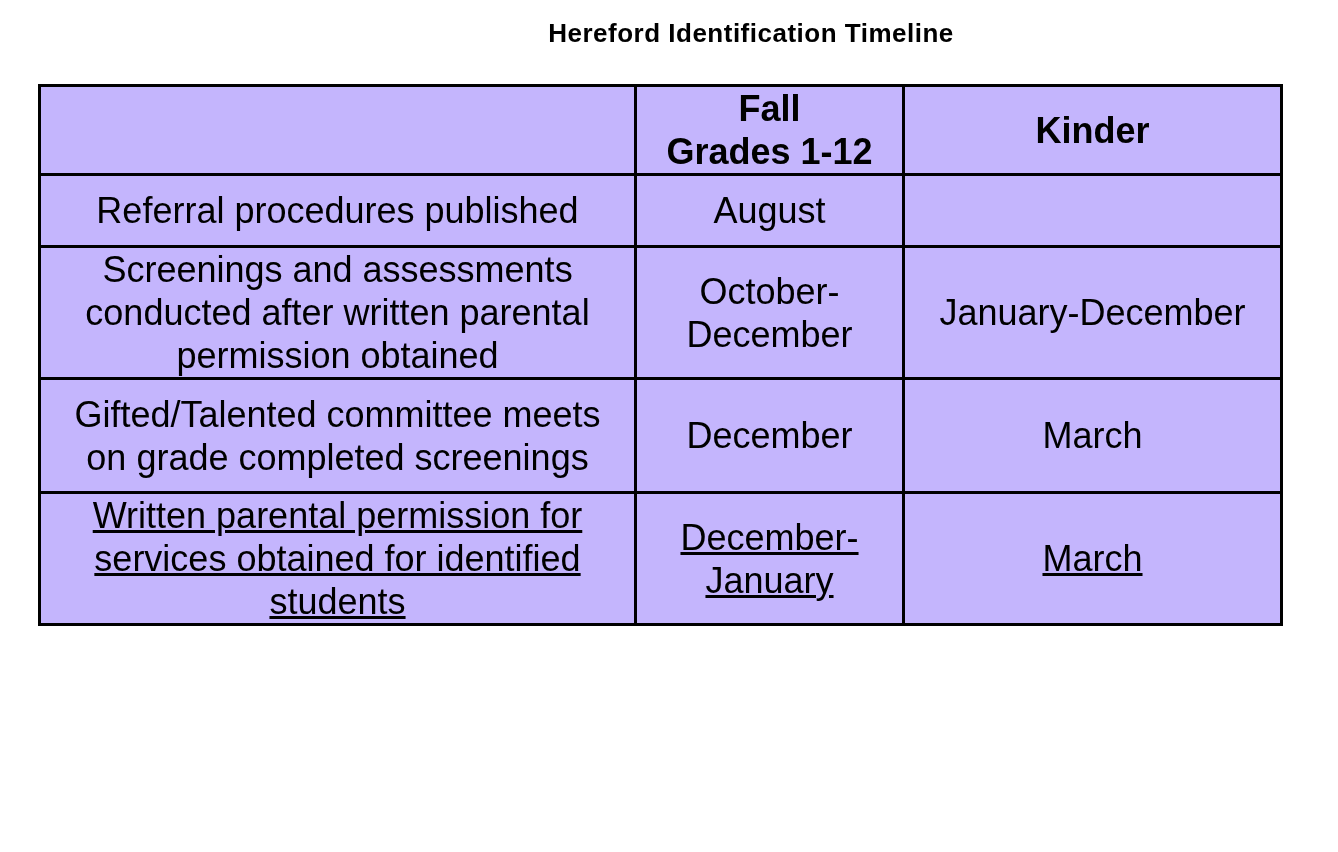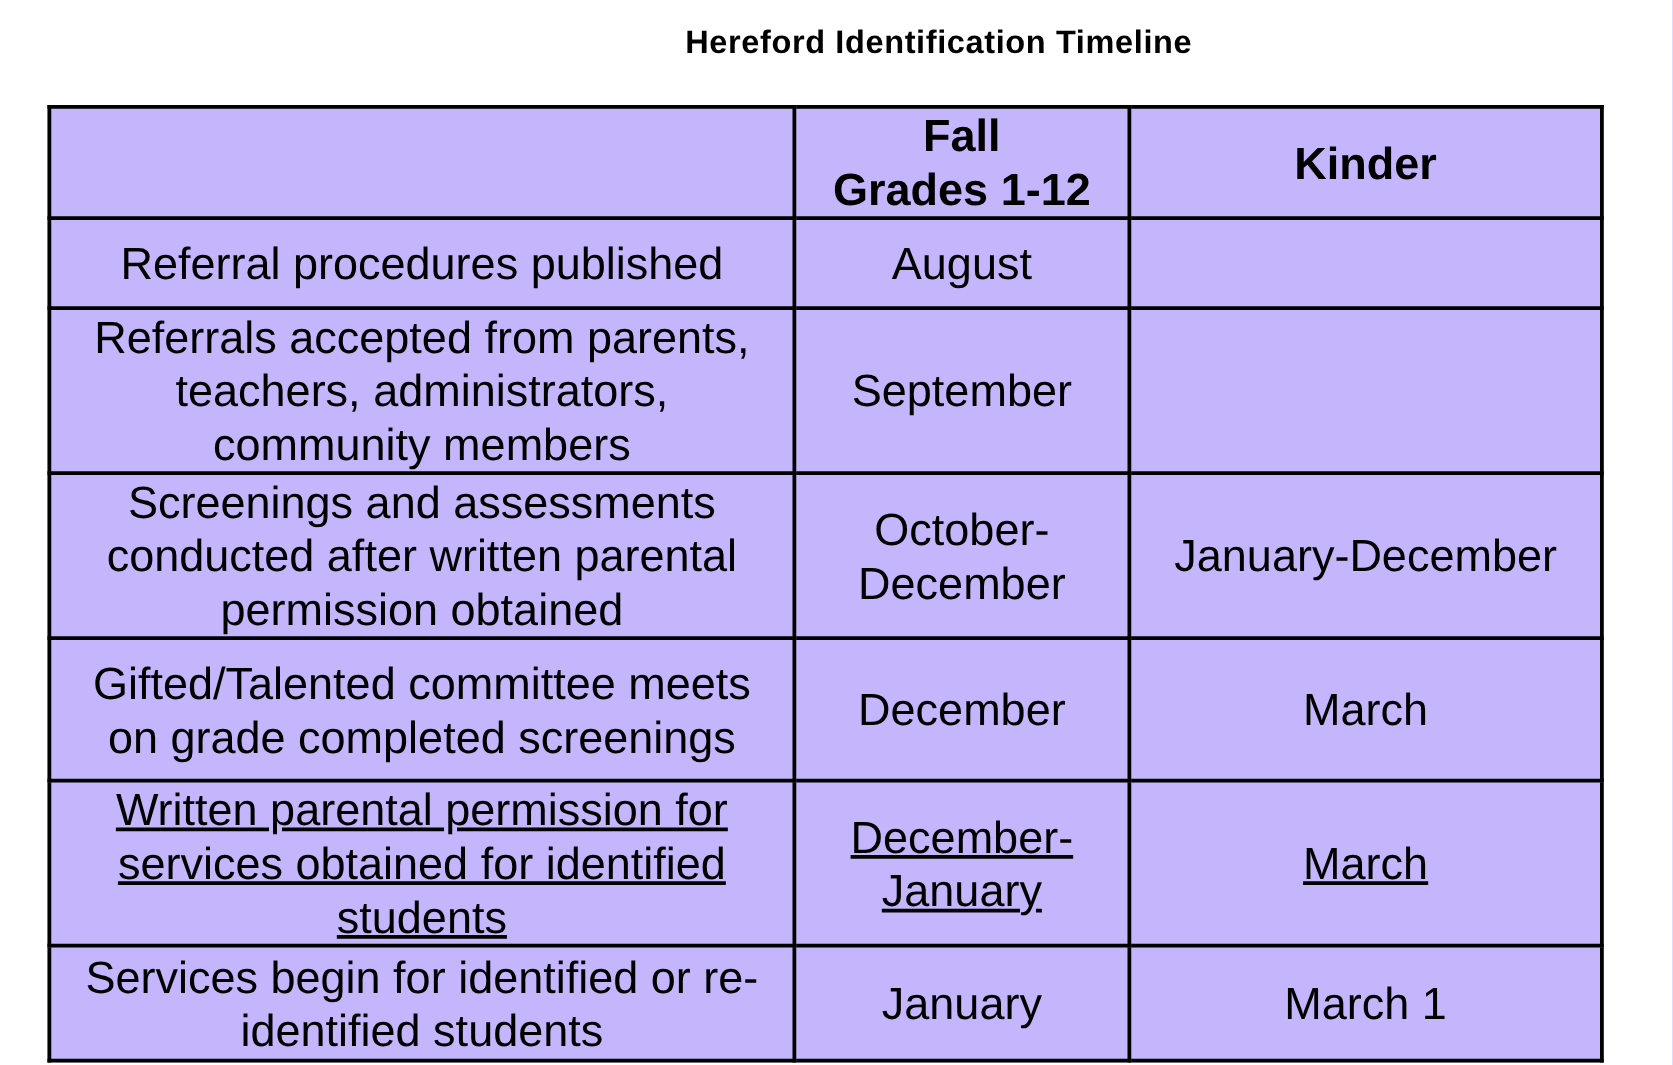--- a/index.html
+++ b/index.html
@@ -84,44 +84,34 @@
         </th>
         <th class="kinder-header">Kinder</th>
       </tr>
 
       <tr class="row-0">
         <td>Referral procedures published</td>
         <td>August</td>
         <td></td>
       </tr>
 
-      <tr class="row-1">
-        <td>Referrals accepted from parents, teachers, administrators, community members</td>
-        <td>September</td>
-        <td></td>
-      </tr>
 
       <tr class="row-2">
         <td>Screenings and assessments conducted after written parental permission obtained</td>
         <td>October-December</td>
         <td>January-December</td>
       </tr>
 
       <tr class="row-3">
         <td>Gifted/Talented committee meets on grade completed screenings</td>
         <td>December</td>
         <td>March</td>
       </tr>
 
       <tr class="row-4">
         <td>Written parental permission for services obtained for identified students</td>
         <td>December-January</td>
         <td>March</td>
       </tr>
 
-      <tr class="row-5">
-        <td>Services begin for identified or re-identified students</td>
-        <td>January</td>
-        <td>March 1</td>
-      </tr>
     </tbody>
   </table>
 </div>
 
 </body></html>

